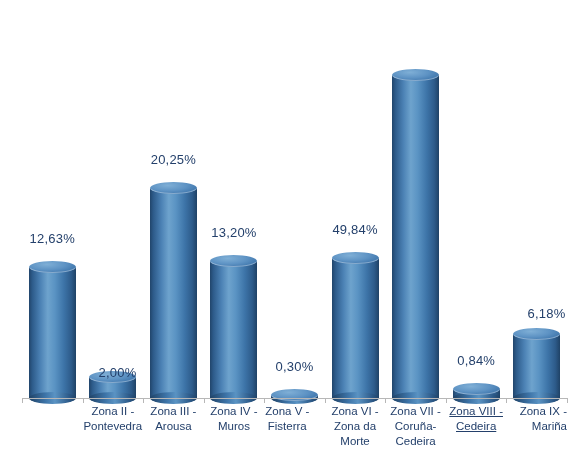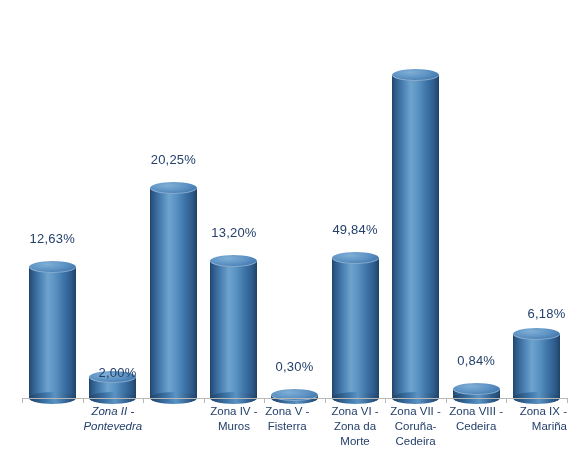--- a/index.html
+++ b/index.html
@@ -182,43 +182,47 @@
           <div class="cyl-bottom"></div>
           <div class="cyl-top"></div>
         </div>
       </div>
       <div class="value-label" style="left: 505px; width: 83px; top: 297.765px; margin-top: 8px;">6,18%</div>
     </div>
 
   <div id="axis-line"></div>
 
   <div id="category-labels">
-      <div class="cat-label" style="left: 82.5556px; width: 60.5556px; font-style: italic;">
+      <div class="cat-label" style="left: 82.5556px; width: 60.5556px;">
         <div>Zona II -</div>
         <div>Pontevedra</div>
+      </div>
+      <div class="cat-label" style="left: 143.111px; width: 60.5556px;">
+        <div>Zona III -</div>
+        <div>Arousa</div>
       </div>
       <div class="cat-label" style="left: 203.667px; width: 60.5556px;">
         <div>Zona IV -</div>
         <div>Muros</div>
       </div>
       <div class="cat-label" style="left: 257px; width: 60.5556px;">
         <div>Zona V -</div>
         <div>Fisterra</div>
       </div>
       <div class="cat-label" style="left: 324.778px; width: 60.5556px;">
         <div>Zona VI -</div>
         <div>Zona da</div>
         <div>Morte</div>
       </div>
       <div class="cat-label" style="left: 385.333px; width: 60.5556px;">
         <div>Zona VII -</div>
         <div>Coruña-</div>
         <div>Cedeira</div>
       </div>
-      <div class="cat-label" style="left: 445.889px; width: 60.5556px;">
+      <div class="cat-label" style="left: 445.889px; width: 60.5556px; text-decoration: underline;">
         <div>Zona VIII -</div>
         <div>Cedeira</div>
       </div>
       <div class="cat-label" style="left: 506.444px; width: 60.5556px; text-align: right;">
         <div>Zona IX -</div>
         <div>Mariña</div>
       </div>
     </div>
 
 <div class="axis-tick" style="left: 22px;"></div>

